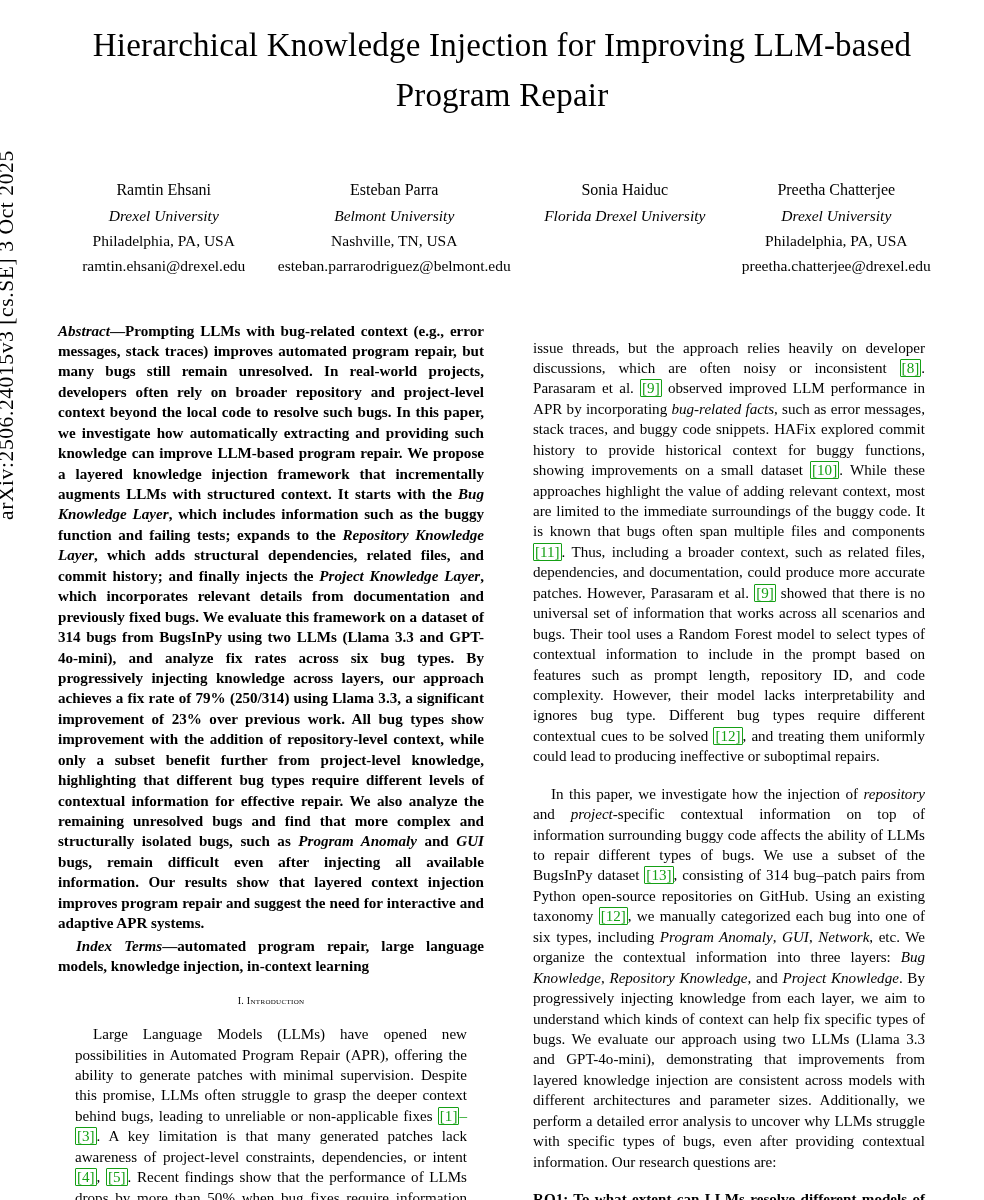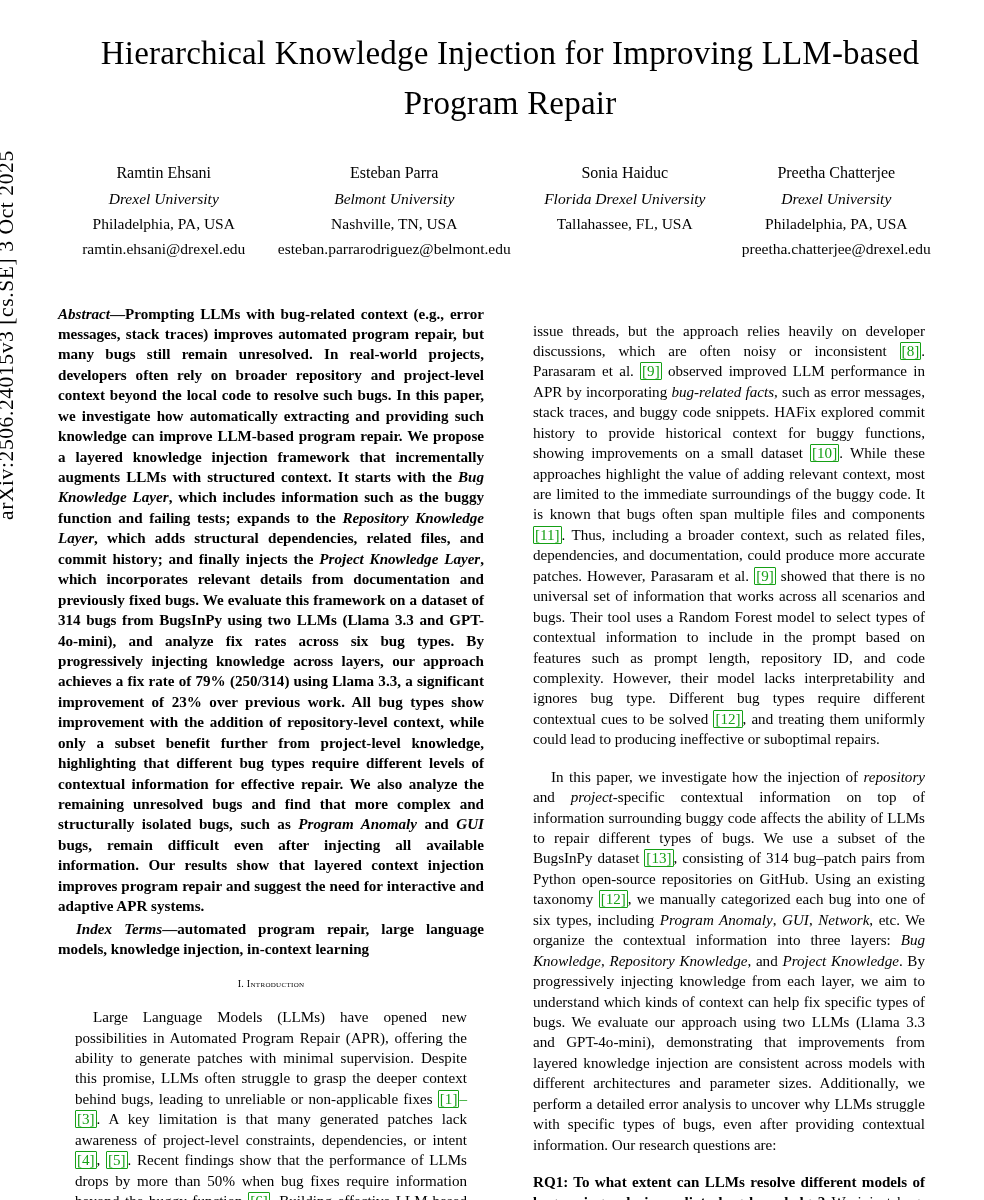--- a/index.html
+++ b/index.html
@@ -29,33 +29,33 @@
     white-space: nowrap;
   }
   .page {
     position: absolute;
     left: 58px;
     top: 0;
     width: 926px;
     height: 1200px;
   }
   .title {
-    margin: 12px;
+    margin: 4px;
     padding-top: 16px;
     font-family: "Liberation Serif", serif;
     font-size: 33px;
     font-weight: normal;
     line-height: 1.52;
     text-align: center;
     letter-spacing: 0.2px;
     width: 880px;
   }
   .authors {
     display: flex;
-    margin-top: 32px;
+    margin-top: 57px;
     width: 884px;
   }
   .author {
     flex: 1;
     text-align: center;
     font-size: 15.5px;
     line-height: 1.62;
   }
   .author .name { font-size: 16px; }
   .author .affil { font-style: italic; }
@@ -133,21 +133,20 @@
     </div>
     <div class="author wide">
       <div class="name">Esteban Parra</div>
       <div class="affil">Belmont University</div>
       <div class="loc">Nashville, TN, USA</div>
       <div class="email">esteban.parrarodriguez@belmont.edu</div>
     </div>
     <div class="author">
       <div class="name">Sonia Haiduc</div>
       <div class="affil">Florida Drexel University</div>
-      <div class="loc">Tallahassee, FL, USA</div>
     </div>
     <div class="author">
       <div class="name">Preetha Chatterjee</div>
       <div class="affil">Drexel University</div>
       <div class="loc">Philadelphia, PA, USA</div>
       <div class="email">preetha.chatterjee@drexel.edu</div>
     </div>
   </div>
 
   <div class="columns">

